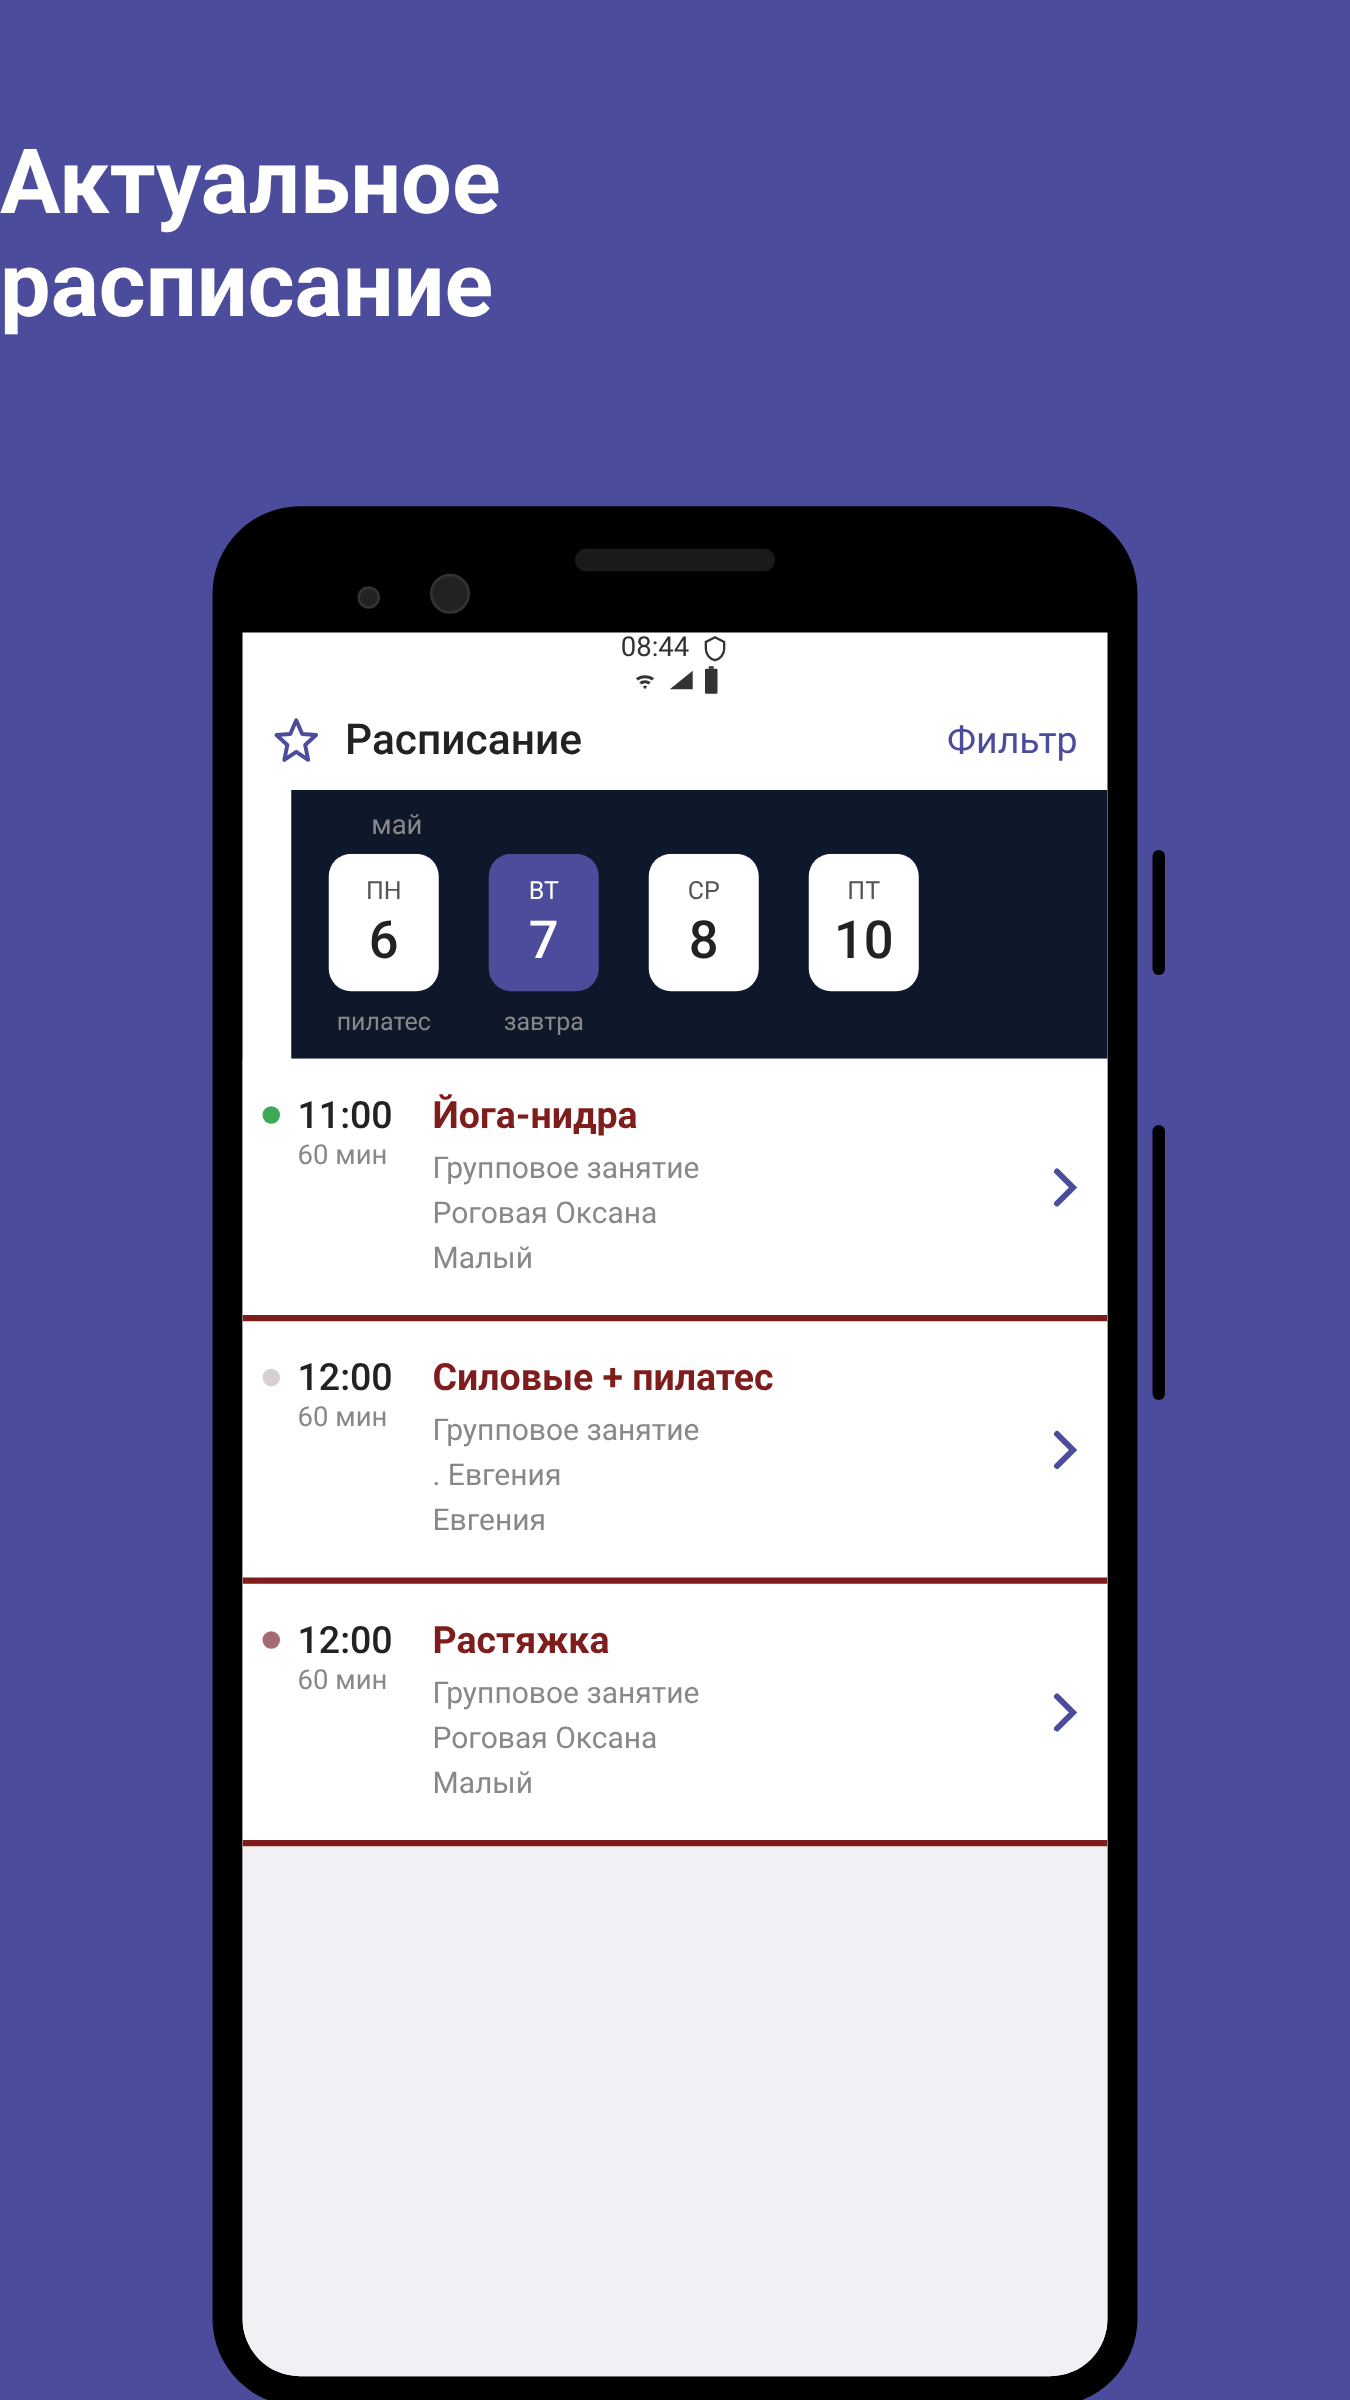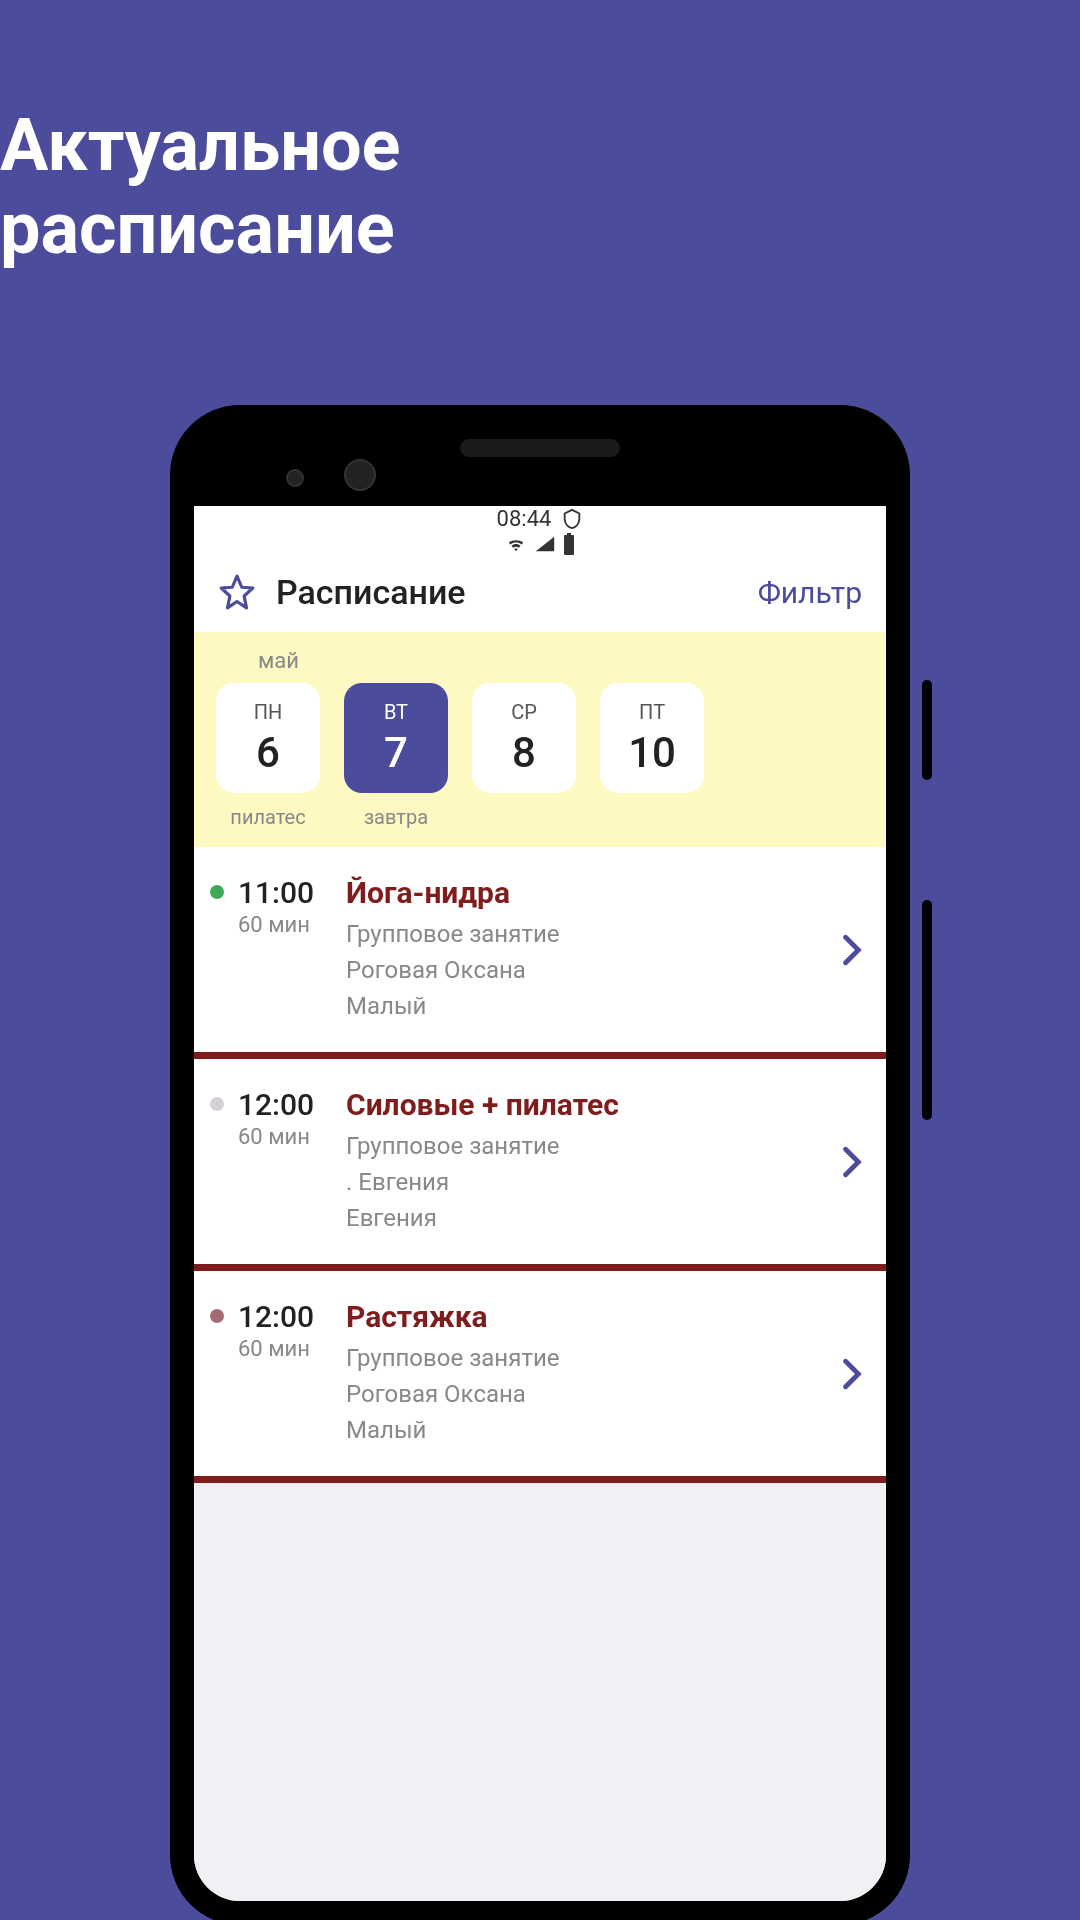--- a/index.html
+++ b/index.html
@@ -14,33 +14,33 @@
   .side-btn2 { position: absolute; right: -22px; top: 495px; width: 10px; height: 220px; background: #000; border-radius: 5px; }
   .screen { position: absolute; left: 8px; right: 8px; top: 85px; bottom: 8px; background: #fff; border-radius: 0 0 46px 46px; overflow: hidden; }
   .status-bar { display: flex; justify-content: space-between; align-items: center; height: 50px; padding: 0 24px; font-size: 22px; color: #333; flex-direction: column; }
   .status-left { display: flex; align-items: center; gap: 10px; }
   .status-right { display: flex; align-items: center; gap: 4px; }
   .icon-svg { display: inline-block; vertical-align: middle; }
   .app-header { display: flex; align-items: center; justify-content: space-between; padding: 16px 24px 20px; }
   .header-left { display: flex; align-items: center; gap: 20px; }
   .app-title { font-size: 34px; font-weight: 500; color: #222; }
   .filter-link { font-size: 30px; color: #4B4C9B; font-weight: 400; }
-  .date-strip { background: #fef9c3; padding: 16px 16px 18px; }
+  .date-strip { background: #0f172a; padding: 16px 16px 18px; margin-left: 39px; }
   .month-label { font-size: 22px; color: #888; padding-left: 48px; margin-bottom: 10px; }
   .dates-row { display: flex; gap: 12px; overflow: hidden; }
   .date-col { display: flex; flex-direction: column; align-items: center; width: 116px; flex-shrink: 0; }
-  .date-box { width: 104px; height: 110px; background: #fff; border-radius: 18px; display: flex; flex-direction: column; align-items: center; justify-content: center; gap: 4px; }
+  .date-box { width: 88px; height: 110px; background: #fff; border-radius: 18px; display: flex; flex-direction: column; align-items: center; justify-content: center; gap: 4px; }
   .date-box.selected { background: #4B4C9B; }
   .date-dow { font-size: 20px; color: #555; }
   .date-num { font-size: 42px; font-weight: 500; color: #222; }
   .date-box.selected .date-dow, .date-box.selected .date-num { color: #fff; }
   .date-sub { font-size: 20px; color: #888; margin-top: 12px; min-height: 24px; }
   .date-col:last-child .date-box { width: 40px; border-radius: 18px 0 0 18px; }
   .schedule-list { background: #fff; }
-  .schedule-item { display: flex; align-items: flex-start; padding: 28px 24px 28px 16px; border-bottom: 7px solid #7f1d1d; gap: 14px; position: relative; }
+  .schedule-item { display: flex; align-items: flex-start; padding: 28px 24px 28px 16px; border-bottom: 5px solid #7f1d1d; gap: 14px; position: relative; }
   .item-dot { width: 14px; height: 14px; border-radius: 50%; margin-top: 10px; flex-shrink: 0; }
   .item-time-col { width: 94px; flex-shrink: 0; }
   .item-time { font-size: 30px; font-weight: 500; color: #222; }
   .item-duration { font-size: 22px; color: #888; margin-top: 2px; }
   .item-details { flex: 1; }
   .item-title { font-size: 30px; font-weight: 700; color: #7f1d1d; margin-bottom: 6px; }
   .item-line { font-size: 24px; color: #888; line-height: 1.5; }
   .item-chevron { color: #4B4C9B; align-self: center; flex-shrink: 0; }
   .blank-area { background: #F1F1F5; height: 600px; }
 </style>

